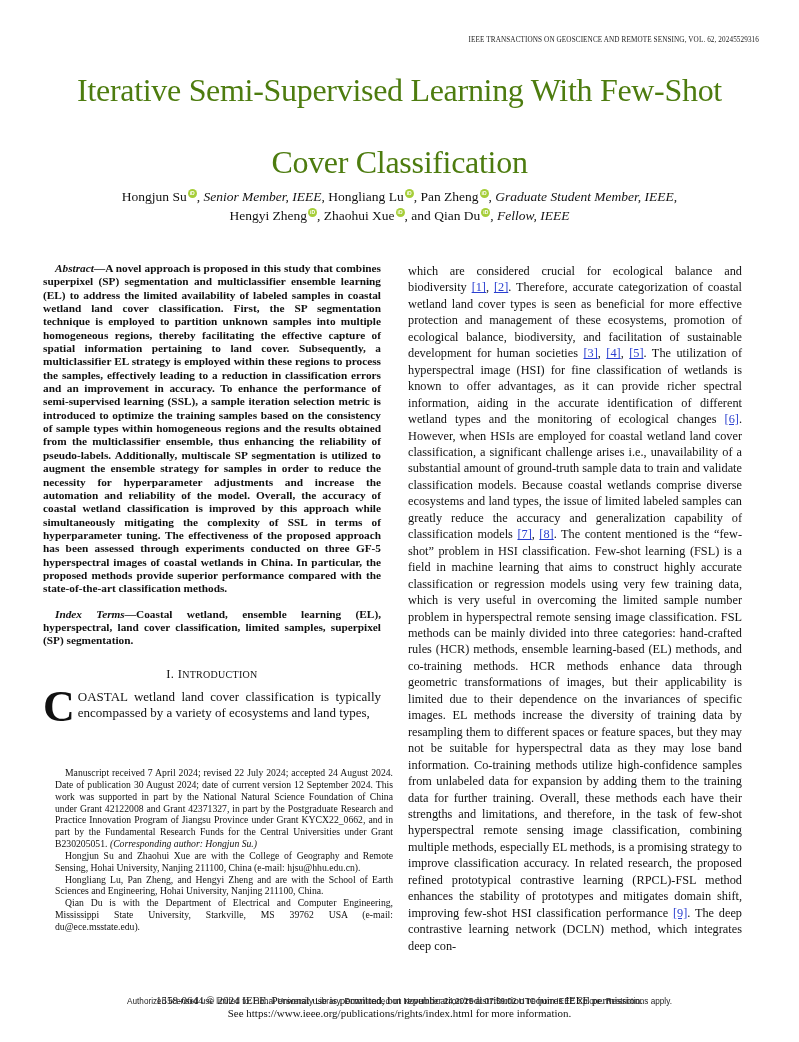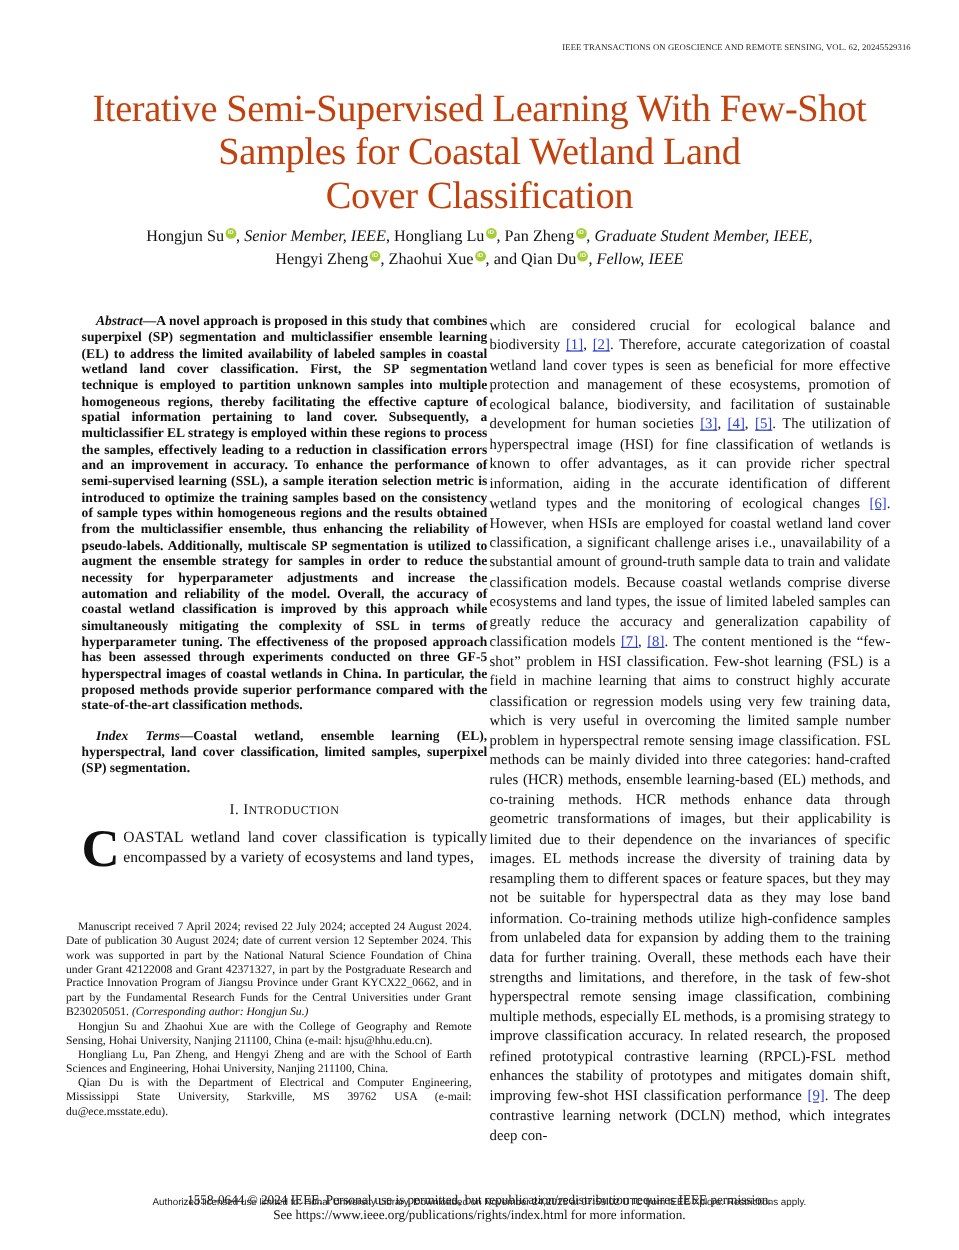--- a/index.html
+++ b/index.html
@@ -8,37 +8,37 @@
     font-family: "Liberation Serif", "DejaVu Serif", serif; color: #111;
   }
   .running-head {
     position: absolute; top: 36px; left: 40px; right: 40px;
     font-size: 7.2px; letter-spacing: 0.1px; display: flex; justify-content: flex-end;
     color: #222;
   }
   .title {
     position: absolute; top: 72px; left: 30px; right: 30px;
     text-align: center; font-size: 32px; line-height: 36px; font-weight: normal;
-    letter-spacing: -0.3px; margin: 0; color: #c2410c;
+    letter-spacing: -0.3px; margin: 0; color: #4d7c0f;
   }
   .authors {
     position: absolute; top: 187px; left: 40px; right: 40px;
     text-align: center; font-size: 13.5px; line-height: 19px;
   }
   .authors .role { font-style: italic; }
   .orcid {
     display: inline-block; width: 9px; height: 9px; border-radius: 50%;
     background: #a6ce39; color: #fff; font-size: 5px; line-height: 9px;
     text-align: center; vertical-align: 6px; margin-left: 1px; font-family: "Liberation Sans", sans-serif;
     font-weight: bold;
   }
   .col {
     position: absolute; top: 262px; font-size: 11.3px; line-height: 13.35px; text-align: justify;
   }
-  .col-left { left: 68px; width: 338px; }
+  .col-left { left: 43px; width: 338px; }
   .col-right { left: 408px; width: 334px; font-size: 12.3px; line-height: 16.45px; top: 263px; }
   .abstract { font-weight: bold; margin: 0; text-indent: 12px; }
   .abstract .lead { font-style: italic; font-weight: bold; }
   .index-terms { font-weight: bold; margin: 12px 0 0 0; text-indent: 12px; }
   .index-terms .lead { font-style: italic; }
   .section-heading {
     text-align: center; font-size: 12.5px; margin: 20px 0 8px 0; letter-spacing: 0.3px;
   }
   .section-heading .sc { font-size: 10px; }
   .intro { font-size: 13px; line-height: 16px; margin: 0; }
@@ -65,21 +65,21 @@
 </head>
 <body>
 
 <div class="running-head">
   <span>IEEE TRANSACTIONS ON GEOSCIENCE AND REMOTE SENSING, VOL. 62, 2024</span>
   <span>5529316</span>
 </div>
 
 <h1 class="title">
   <span>Iterative Semi-Supervised Learning With Few-Shot</span><br>
-  <span>Samples for Coastal Wetland Land</span><br>
+  <br>
   <span>Cover Classification</span>
 </h1>
 
 <div class="authors">
   <span>Hongjun Su</span><span class="orcid">iD</span><span>, </span><span class="role">Senior Member, IEEE</span><span>, </span><span>Hongliang Lu</span><span class="orcid">iD</span><span>, </span><span>Pan Zheng</span><span class="orcid">iD</span><span>, </span><span class="role">Graduate Student Member, IEEE</span><span>, </span><br>
   <span>Hengyi Zheng</span><span class="orcid">iD</span><span>, </span><span>Zhaohui Xue</span><span class="orcid">iD</span><span>, and </span><span>Qian Du</span><span class="orcid">iD</span><span>, </span><span class="role">Fellow, IEEE</span>
 </div>
 
 <div class="col col-left">
   <p class="abstract">

